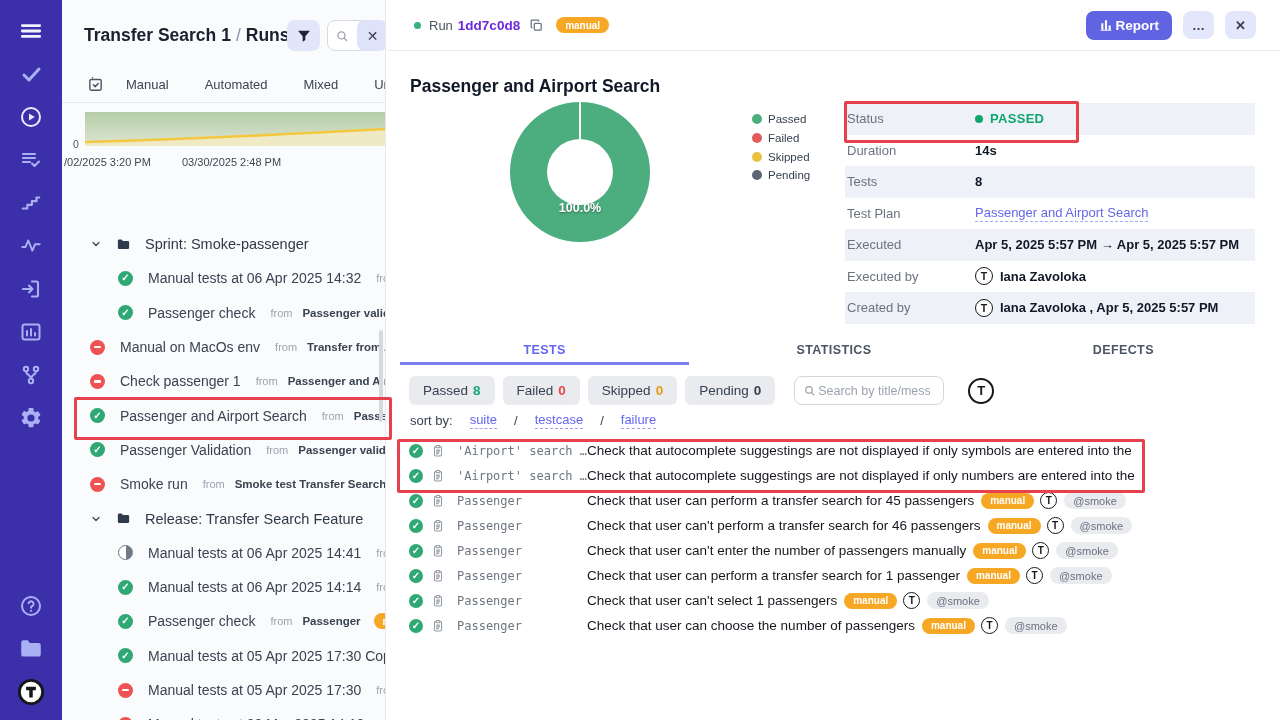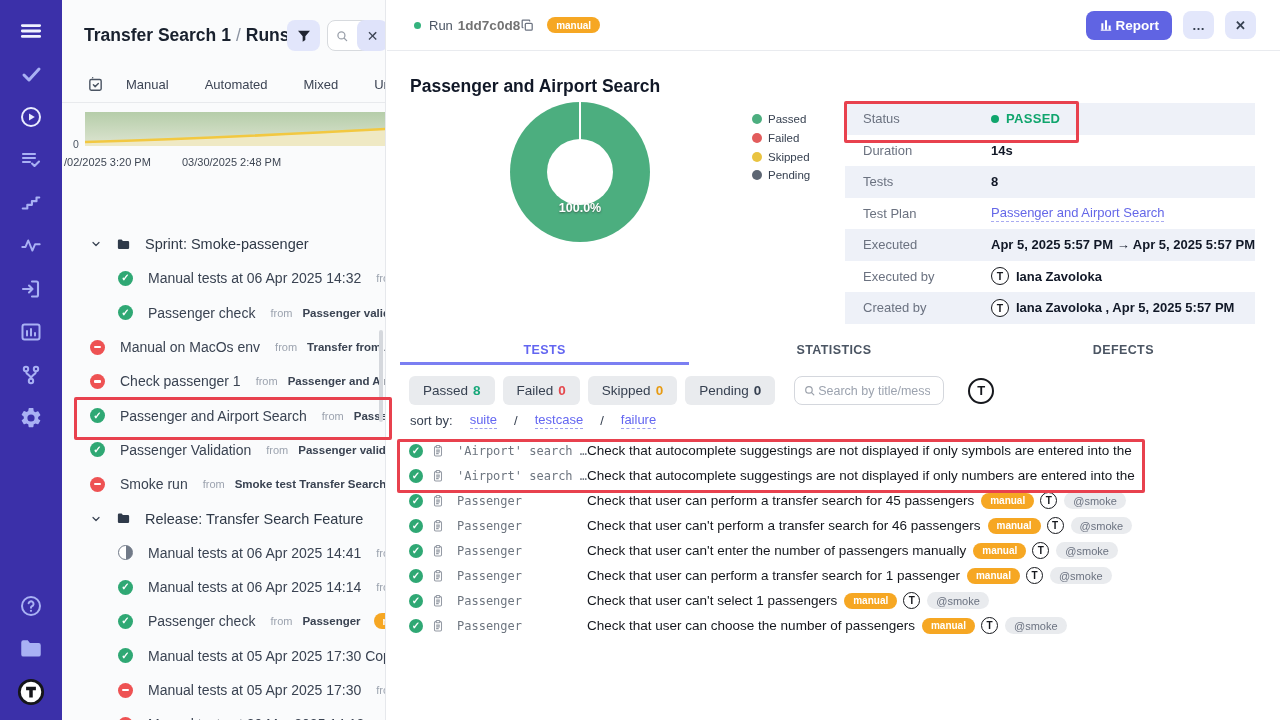--- a/index.html
+++ b/index.html
@@ -52,41 +52,41 @@
   .ttarget{font-size:11.5px;font-weight:700;color:#3a4352;margin-right:7px;}
   .tmeta{font-size:11px;color:#9aa1ac;margin-right:10px;margin-top:48px;}
   .badge{background:#f6a723;color:#fff;font-size:10px;font-weight:700;padding:2.5px 9px;border-radius:10px;flex:none;margin-right:7px;}
   .pscroll{position:absolute;right:2px;top:330px;width:4px;height:92px;background:#d5d8dd;border-radius:2px;}
 
   
   .main{position:absolute;left:387px;top:0;width:893px;height:528px;background:#fff;}
   .mheader{height:50px;border-bottom:1px solid #e9ebef;display:flex;align-items:center;padding:0 24px 0 27px;}
   .rdot{width:7px;height:7px;border-radius:50%;background:#34b37e;margin-right:8px;flex:none;}
   .rlbl{font-size:13px;color:#4b5563;margin-right:5px;}
-  .rid{font-size:13.5px;font-weight:700;color:#737373;}
+  .rid{font-size:13.5px;font-weight:700;color:#6d28d9;margin-right:9px;}
   .copyic{display:flex;margin-right:12px;cursor:pointer;}
   .mh-right{margin-left:auto;display:flex;align-items:center;gap:11px;}
   .btn-report{background:#6064e3;color:#fff;font-size:13.5px;font-weight:600;border-radius:8px;height:29px;
     display:flex;align-items:center;gap:3px;padding:0 13px;cursor:pointer;}
   .btn-sq{width:31px;height:28px;background:#e3e7fb;border-radius:8px;display:flex;align-items:center;justify-content:center;
     color:#374151;font-size:13px;font-weight:700;cursor:pointer;}
   .mtitle{position:absolute;left:23px;top:64px;font-size:17.5px;font-weight:700;color:#111827;}
 
   .donut{position:absolute;left:123px;top:102px;width:140px;height:140px;border-radius:50%;
     background:conic-gradient(#fff 0 1.2deg,#4cae7f 1.2deg 358.8deg,#fff 358.8deg 360deg);}
   .donut::after{content:"";position:absolute;inset:37px;background:#fff;border-radius:50%;}
   .donut .pct{position:absolute;left:50%;top:99px;transform:translateX(-50%);color:#fff;font-size:12.5px;font-weight:700;
     z-index:1;text-shadow:0 1px 2px rgba(40,40,40,.55);}
   .legend{position:absolute;left:365px;top:110px;}
   .litem{display:flex;align-items:center;height:18.7px;}
   .ldot{width:10px;height:10px;border-radius:50%;margin-right:6px;flex:none;}
   .ltxt{font-size:11.5px;color:#374151;}
 
   .summary{position:absolute;left:458px;top:103px;width:410px;}
-  .srow{height:31.5px;display:flex;align-items:center;padding-left:18px;box-sizing:border-box;}
+  .srow{height:31.5px;display:flex;align-items:center;padding-left:2px;box-sizing:border-box;}
   .srow.alt{background:#eef1f8;}
   .slab{width:128px;font-size:13px;color:#6b7280;flex:none;}
   .sval{font-size:13px;color:#111827;font-weight:600;display:flex;align-items:center;gap:7px;}
   .sval .stdot{width:8px;height:8px;border-radius:50%;background:#10a56d;}
   .sval.stat{color:#10a56d;font-weight:700;letter-spacing:.3px;}
   .sval.link{color:#6467e8;font-weight:500;border-bottom:1px dashed #a9abf1;padding-bottom:1px;cursor:pointer;}
   .avatar{width:18px;height:18px;border-radius:50%;background:#fff;border:1.6px solid #16181d;box-sizing:border-box;
     display:flex;align-items:center;justify-content:center;font-size:10.5px;font-weight:700;color:#16181d;flex:none;}
 
   .mtabs{position:absolute;left:13px;top:337px;width:868px;height:28px;display:flex;}

